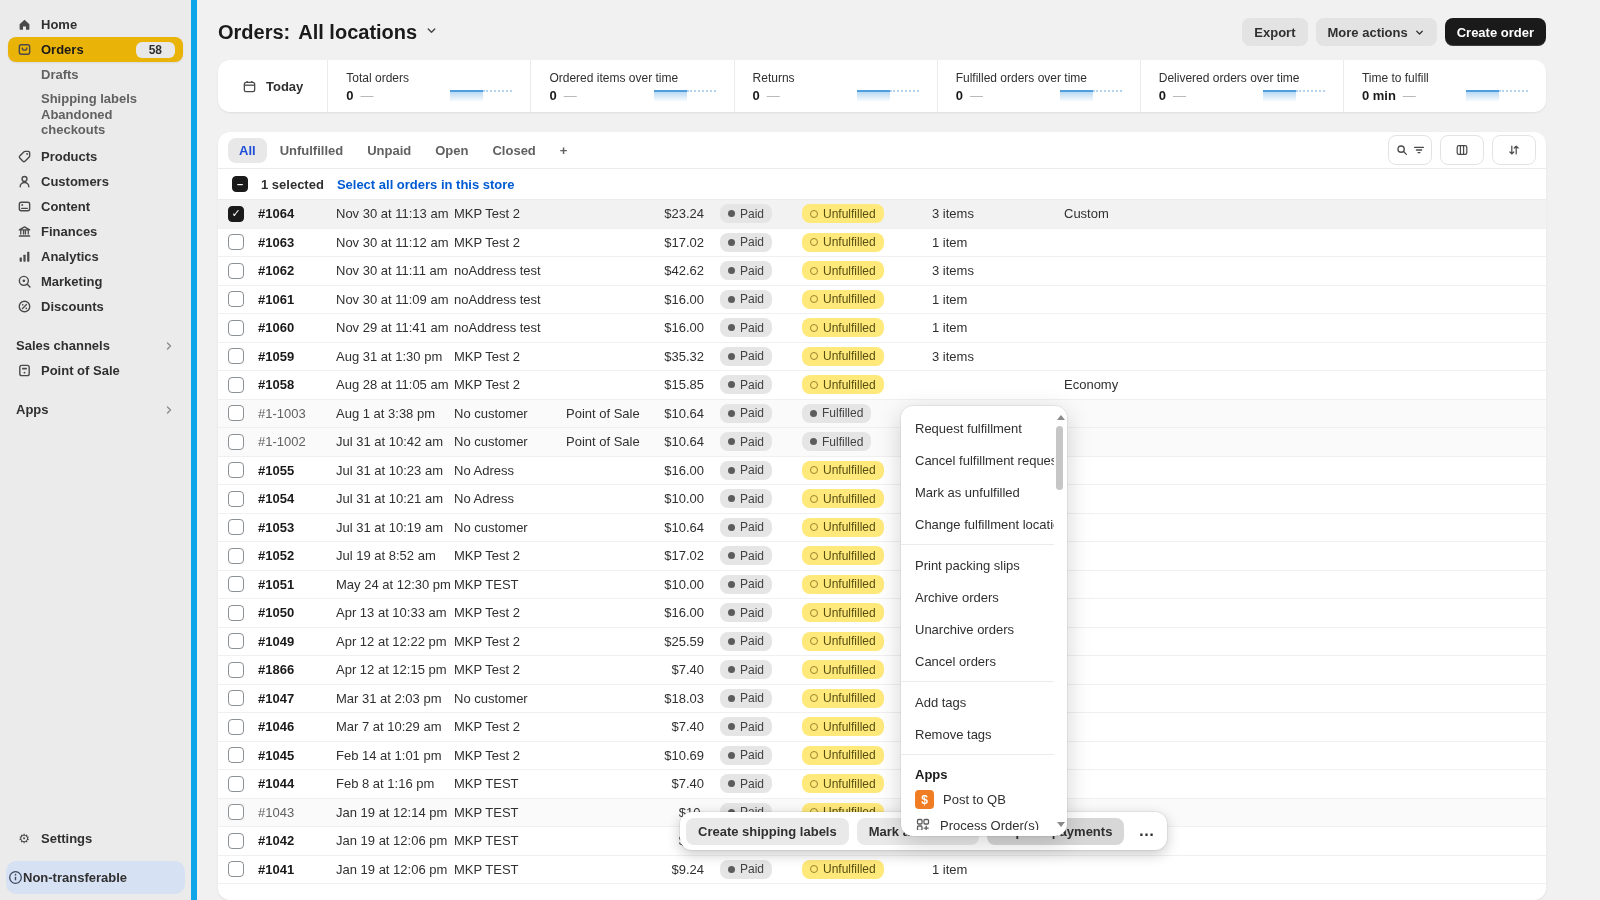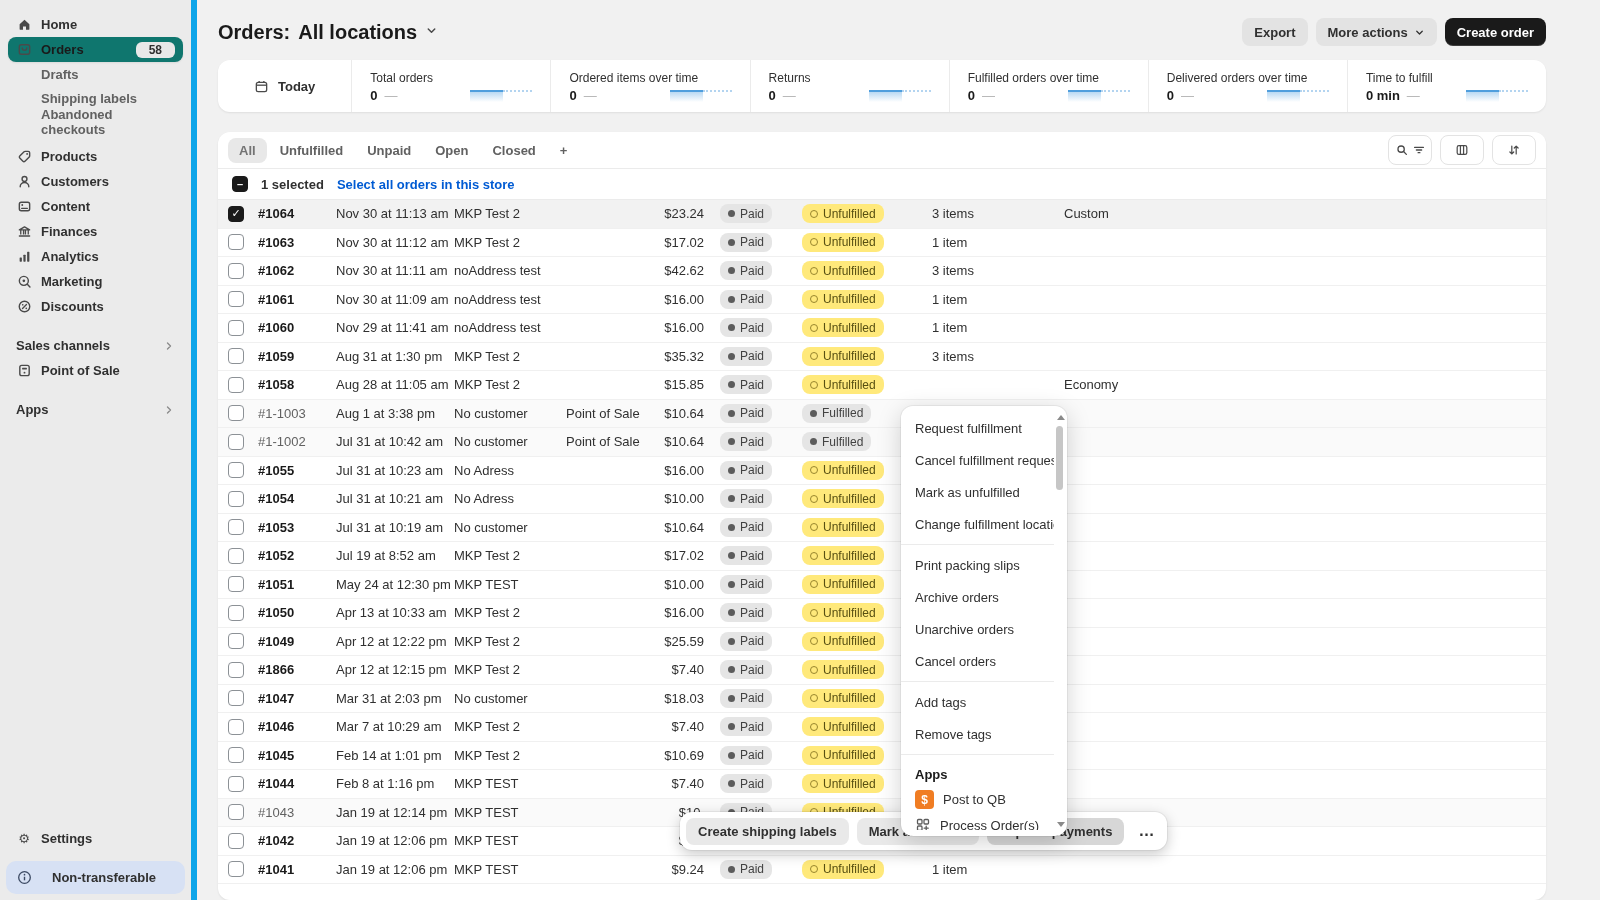--- a/index.html
+++ b/index.html
@@ -8,67 +8,67 @@
   .app{display:flex;width:100%;height:100%;}
 
   
   .sidebar{width:197px;min-width:197px;background:#ebebeb;border-right:6px solid #0ea5e9;
            display:flex;flex-direction:column;padding-top:12px;box-sizing:border-box;}
   .nav{flex:1;padding:0 8px;}
   .nav-item{display:flex;align-items:center;gap:9px;height:25px;padding:0 8px;border-radius:8px;
             font-size:13px;font-weight:600;color:#303030;cursor:pointer;position:relative;}
   .nav-item .icon{width:16px;height:16px;display:flex;align-items:center;justify-content:center;color:#4a4a4a;}
   .nav-item.sub{padding-left:33px;color:#616161;height:24px;}
-  .nav-item.active{background:#0f766e;box-shadow:0 1px 2px rgba(0,0,0,.08);color:#1a1a1a;}
+  .nav-item.active{background:#eab308;box-shadow:0 1px 2px rgba(0,0,0,.08);color:#1a1a1a;}
   .nav-item.spacer{margin-top:10px;}
   .nav-item.section{margin-top:14px;justify-content:space-between;}
   .nav-badge{margin-left:auto;background:#e8e8e8;border-radius:6px;font-size:12px;font-weight:600;
              padding:1px 13px;color:#303030;}
   .chev-r{color:#8a8a8a;display:flex;}
   .sidebar-bottom{padding:0 8px 6px;}
-  .transfer-bar{margin:10px -2px 0;background:#d7e1f4;border-radius:10px;padding:9px 11px;
-                display:flex;gap:20px;align-items:center;font-size:13px;font-weight:600;color:#303030;}
+  .transfer-bar{margin:10px -2px 0;background:#d7e1f4;border-radius:10px;padding:9px 2px;
+                display:flex;gap:0;align-items:center;font-size:13px;font-weight:600;color:#303030;}
   .transfer-bar .icon{color:#3c4a63;display:flex;}
 
   
   .main{flex:1;display:flex;flex-direction:column;padding:0 54px 0 21px;box-sizing:border-box;min-width:0;}
   .page-header{display:flex;align-items:center;justify-content:space-between;padding:18px 0 14px;}
   .title-wrap{display:flex;align-items:flex-start;gap:8px;cursor:pointer;}
   .title-wrap h1{margin:0;font-size:20px;font-weight:700;color:#1a1a1a;display:inline;}
   .title-loc{font-size:20px;font-weight:700;color:#1a1a1a;}
   .title-wrap .icon{color:#4a4a4a;display:flex;margin-top:3px;}
   .header-actions{display:flex;gap:8px;}
   .btn{height:28px;padding:0 12px;border-radius:8px;background:#e3e3e3;border:none;font-size:13px;
        font-weight:600;color:#303030;display:inline-flex;align-items:center;gap:6px;
        font-family:inherit;cursor:pointer;}
   .btn.primary{background:#1a1a1a;color:#fff;box-shadow:inset 0 -1px 0 rgba(255,255,255,.15);}
 
   
   .metrics-card{background:#fff;border-radius:12px;box-shadow:0 1px 2px rgba(0,0,0,.08);
                 display:flex;align-items:stretch;height:52px;}
-  .today-block{display:flex;align-items:center;gap:9px;padding:0 36px;font-size:13px;font-weight:600;
+  .today-block{display:flex;align-items:center;gap:9px;padding:0 24px;font-size:13px;font-weight:600;
                color:#303030;border-right:1px solid #ebebeb;cursor:pointer;text-align:center;}
   .today-block .icon{color:#4a4a4a;display:flex;}
   .metric{flex:1;padding:8px 18px 7px;border-right:1px solid #ebebeb;display:flex;flex-direction:column;
           justify-content:center;gap:3px;min-width:0;}
   .metric:last-child{border-right:none;}
   .metric-label{font-size:12px;color:#303030;white-space:nowrap;overflow:hidden;}
   .metric-row{display:flex;align-items:center;gap:7px;font-size:13px;font-weight:600;color:#1a1a1a;}
   .metric-dash{color:#b0b0b0;font-weight:400;}
   .spark{margin-left:auto;width:62px;height:11px;display:flex;align-items:flex-start;}
   .spark-solid{width:33px;height:10px;border-top:2px solid #4f9edd;
                background:linear-gradient(#b9d9f3,rgba(255,255,255,0));}
   .spark-dots{flex:1;border-top:2px dotted #b3d4f0;margin-top:0;}
 
   
   .table-card{background:#fff;border-radius:12px;box-shadow:0 1px 2px rgba(0,0,0,.08);margin-top:20px;
               flex:1;overflow:hidden;display:flex;flex-direction:column;}
   .tabs-row{display:flex;align-items:center;padding:0 10px;height:36px;border-bottom:1px solid #ebebeb;gap:2px;}
   .tab{padding:5px 11px;border-radius:8px;font-size:13px;font-weight:600;color:#616161;cursor:pointer;white-space:nowrap;}
-  .tab.active{background:#e8e8e8;color:#737373;}
+  .tab.active{background:#e8e8e8;color:#1d4ed8;}
   .tabs-spacer{flex:1;}
   .icon-btn{height:28px;min-width:32px;border:1px solid #e3e3e3;border-radius:8px;background:#fff;
             display:inline-flex;align-items:center;justify-content:center;color:#4a4a4a;margin-left:6px;cursor:pointer;gap:3px;padding:0 5px;}
   .selection-row{display:flex;align-items:center;gap:13px;padding:0 14px;height:30px;border-bottom:1px solid #ebebeb;font-size:13px;}
   .sel-count{font-weight:600;color:#303030;}
   .sel-link{color:#005bd3;font-weight:600;cursor:pointer;}
   .cb{width:16px;height:16px;border:1.7px solid #8c9196;border-radius:4px;background:#fff;box-sizing:border-box;
       display:flex;align-items:center;justify-content:center;font-size:11px;line-height:1;cursor:pointer;flex:none;}
   .cb.checked,.cb.indet{background:#1a1a1a;border-color:#1a1a1a;color:#fff;font-weight:700;}
 

